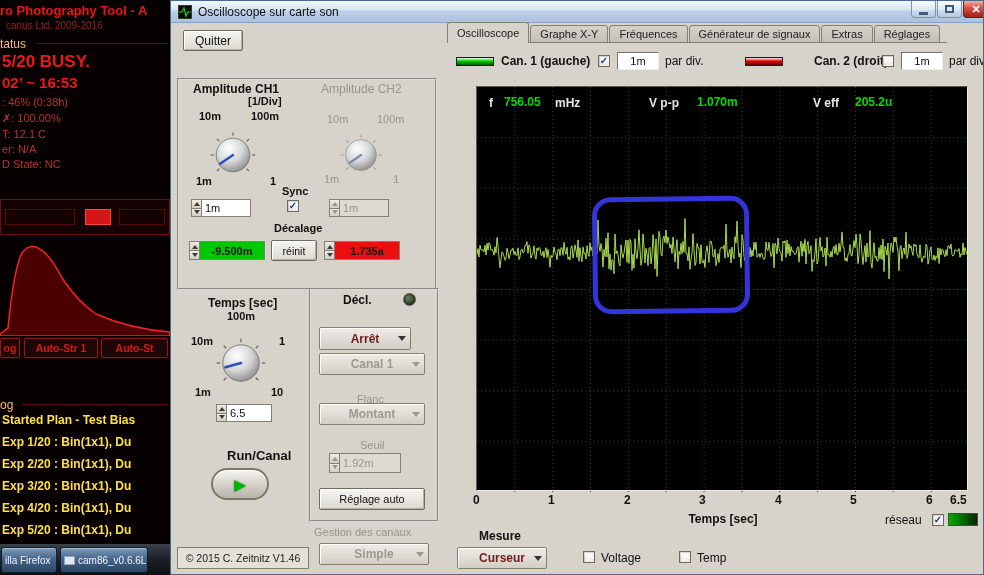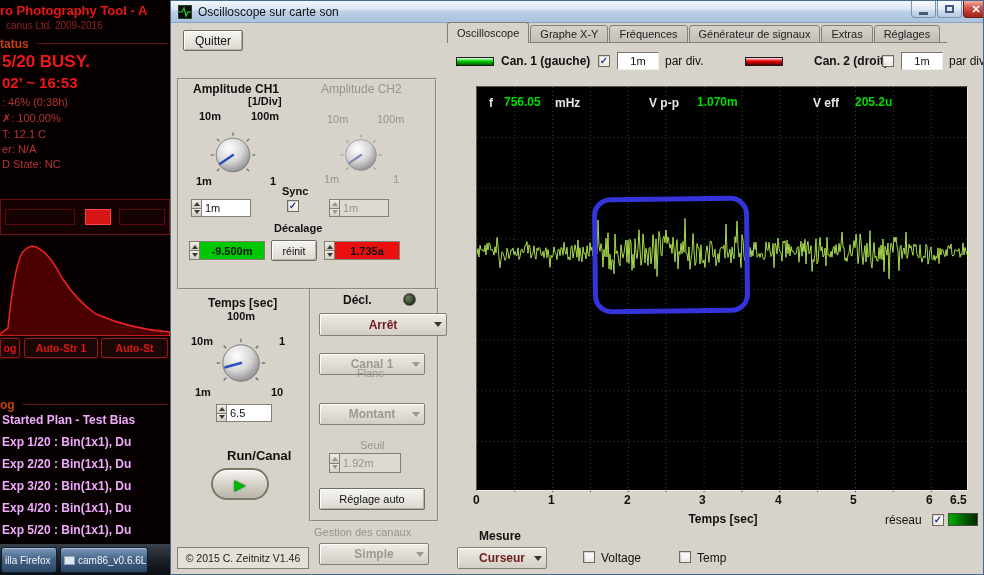--- a/index.html
+++ b/index.html
@@ -6,31 +6,31 @@
   html,body{width:984px;height:575px;overflow:hidden;background:#000;font-family:"Liberation Sans",sans-serif}
   #stage{position:relative;width:984px;height:575px;overflow:hidden;background:#000}
   .abs{position:absolute}
   .nw{white-space:nowrap}
   .b{font-weight:bold}
 
   
   #apt{position:absolute;left:0;top:0;width:172px;height:575px;background:#060000;overflow:hidden}
   .apt-title{left:0;top:3px;font-size:13px;font-weight:bold;color:#ea1515}
   .apt-sub{left:6px;top:20px;font-size:10px;color:#8d2525}
-  .apt-h{font-size:12px;font-weight:bold;color:#c2410c}
+  .apt-h{font-size:12px;font-weight:normal;color:#fdba74}
   .apt-line{position:absolute;height:1px;background:#5c0d0d}
   .apt-big{font-size:17px;font-weight:bold;color:#ef1717}
   .apt-small{font-size:11px;color:#b43434}
   #apt-bar{left:0;top:199px;width:170px;height:36px;border:1px solid #6e0e0e;background:#140101}
   .apt-hollow{position:absolute;top:9px;height:16px;border:1px solid #5a0a0a}
   #apt-barfill{position:absolute;left:84px;top:9px;width:26px;height:16px;background:#d61616;border:1px solid #ff4444}
   .apt-btn{position:absolute;top:338px;height:20px;background:#1c0606;border:1px solid #8c1a1a;color:#e01414;
            font-size:10.5px;font-weight:bold;display:flex;align-items:center;justify-content:center;
            border-radius:2px;box-shadow:0 0 0 1px #2a0000;overflow:hidden;white-space:nowrap}
-  .apt-log{position:absolute;left:2px;width:168px;font-size:12px;font-weight:bold;color:#f0abfc;white-space:nowrap;overflow:hidden}
+  .apt-log{position:absolute;left:2px;width:168px;font-size:12px;font-weight:bold;color:#fde047;white-space:nowrap;overflow:hidden}
   #taskbar{position:absolute;left:0;top:543px;width:172px;height:32px;border-top:1px solid #000;
            background:linear-gradient(#39404a,#1a1f26 55%,#0c0f14)}
   .task-btn{position:absolute;top:3px;height:26px;border:1px solid #121e2c;border-radius:3px;color:#f2f5f9;font-size:10px;
             background:linear-gradient(#7e9cbb,#46658a 45%,#2b4666);display:flex;align-items:center;gap:3px;
             padding:0 3px;overflow:hidden;white-space:nowrap;box-shadow:inset 0 1px 0 rgba(255,255,255,.35)}
   .task-ico{width:11px;height:9px;background:#dfe7ef;border:1px solid #8fa4ba;flex:0 0 auto}
 
   
   #osc{position:absolute;left:170px;top:0;width:814px;height:575px;background:#d7d3ca;border:1px solid #48688c;overflow:hidden}
   #titlebar{position:absolute;left:0;top:0;width:100%;height:22px;
@@ -367,29 +367,29 @@
     </div>
 
     <div class="lbl b" style="left:56px;top:447px;font-size:13px">Run/Canal</div>
     <div id="runbtn">
       <span class="play">▶</span>
     </div>
 
     <div class="abs etched" style="left:138px;top:287px;width:130px;height:234px"></div>
     <div class="lbl b" style="left:172px;top:292px;font-size:12px">Décl.</div>
     <div class="led" style="left:232px;top:292px"></div>
-    <div class="lvcombo" style="left:148px;top:312px;width:128px;height:23px">
+    <div class="lvcombo" style="left:148px;top:326px;width:92px;height:23px">
       <span>Arrêt</span>
       <i class="dd"></i>
     </div>
     <div class="lvcombo disabled" style="left:148px;top:352px;width:106px;height:22px">
       <span>Canal 1</span>
       <i class="dd"></i>
     </div>
-    <div class="lbl gray" style="left:186px;top:366px">Flanc</div>
+    <div class="lbl gray" style="left:186px;top:392px">Flanc</div>
     <div class="lvcombo disabled" style="left:148px;top:402px;width:106px;height:22px">
       <span>Montant</span>
       <i class="dd"></i>
     </div>
     <div class="lbl gray" style="left:189px;top:438px">Seuil</div>
     <div class="lvspin disabled" style="left:158px;top:452px;width:72px;height:20px">
       <div class="sp-ar">
         <span>
             <i class="tri-u"></i>
           </span>

